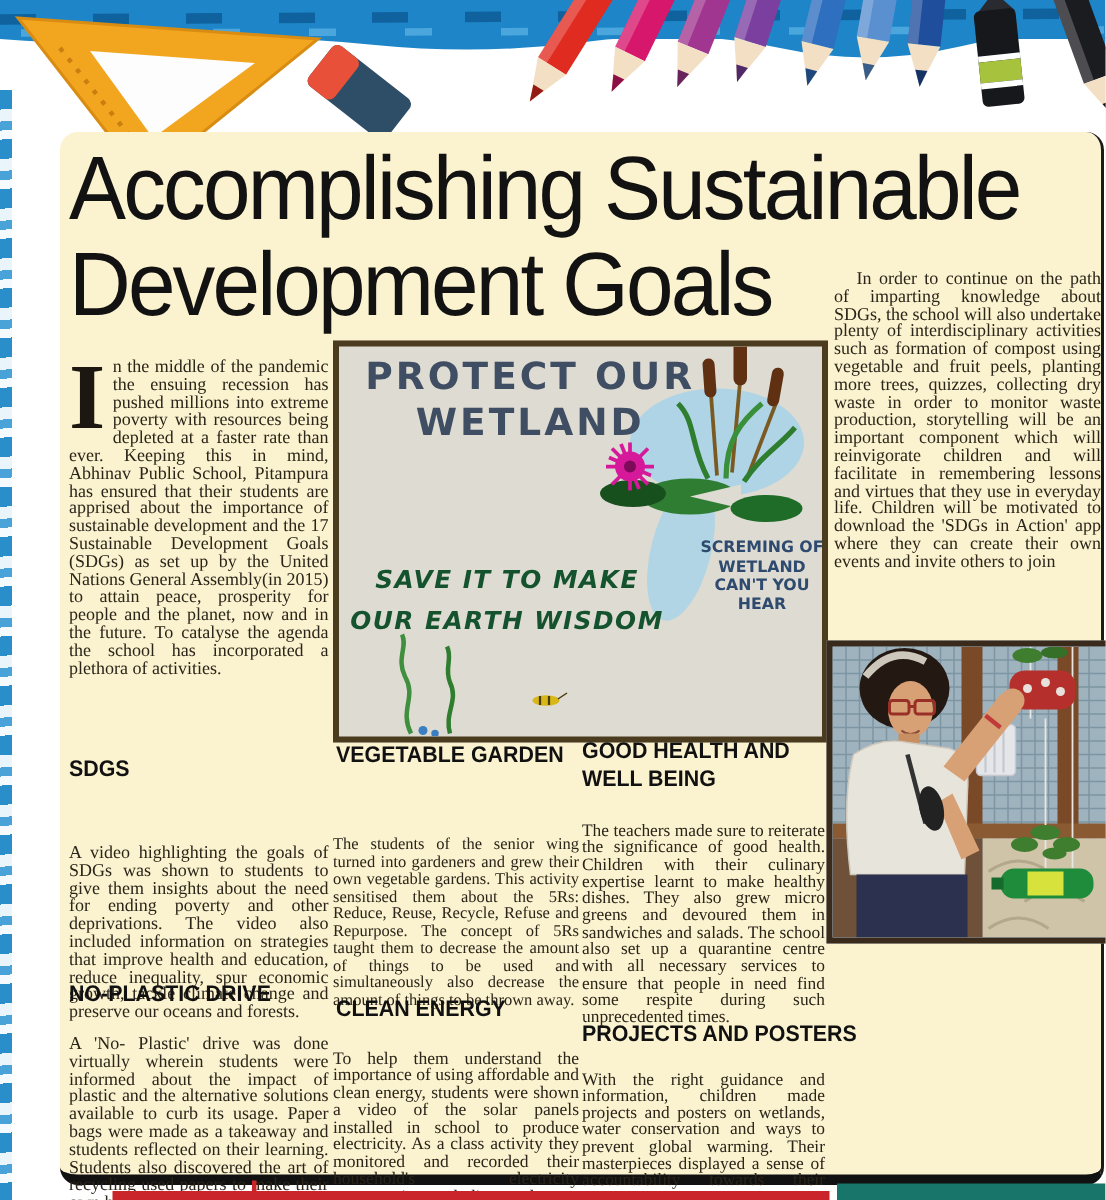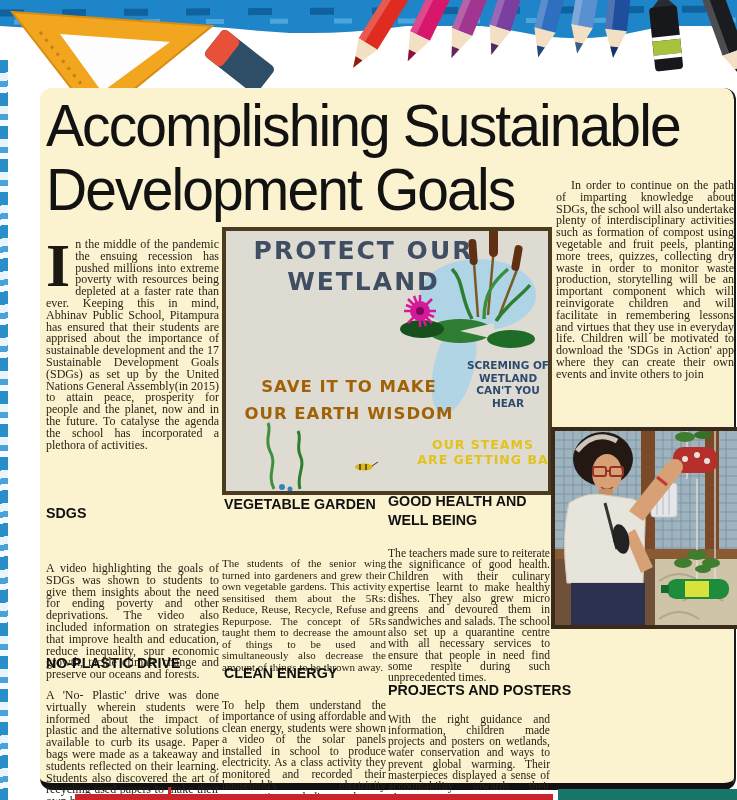--- a/index.html
+++ b/index.html
@@ -76,23 +76,23 @@
   
   .poster{
     left:182px;top:139px;width:330px;height:268px;
     background:#dedbd2;border:4px solid #4b3c1f;box-sizing:border-box;
     overflow:hidden;
   }
   .poster .ptxt{
     position:absolute;font-family:"DejaVu Sans", sans-serif;font-weight:700;
     text-align:center;
   }
-  .p-title  {left:20px; top:4px;  width:235px;font-size:25px;line-height:31px;color:#3f4e63;letter-spacing:2px;}
+  .p-title  {left:10px; top:4px;  width:235px;font-size:25px;line-height:31px;color:#3f4e63;letter-spacing:2px;}
   .p-slog1  {left:-4px; top:82px; width:195px;font-size:18px;line-height:26px;color:#e0861c;letter-spacing:1px;}
-  .p-slog2  {left:13px;  top:142px;width:220px;font-size:16.5px;line-height:27px;color:#a16207;letter-spacing:1px;}
+  .p-slog2  {left:2px;  top:142px;width:220px;font-size:16.5px;line-height:27px;color:#14532d;letter-spacing:1px;font-style:italic;}
   .p-slog3  {left:240px;top:128px;width:84px; font-size:10.5px;line-height:12.5px;color:#2e4a6e;}
   .p-slog4  {left:188px;top:206px;width:138px;font-size:12.5px;line-height:15px;color:#e3c21f;letter-spacing:1px;}
   .poster svg{position:absolute;left:0;top:0;}
 
   
   .photo{
     left:511px;top:339px;width:183px;height:194px;
     border:4px solid #3a2a1c;box-sizing:content-box;
     background:#9fb3bf;overflow:hidden;
   }
@@ -206,21 +206,20 @@
       <circle cx="64" cy="258" r="2.5" fill="#3a7fc1"></circle>
 
       <ellipse cx="138" cy="236" rx="9" ry="3.5" fill="#d8b818"></ellipse>
       <line x1="134" y1="233" x2="134" y2="239" stroke="#4a3a10" stroke-width="1.5"></line>
       <line x1="140" y1="233" x2="140" y2="239" stroke="#4a3a10" stroke-width="1.5"></line>
       <line x1="146" y1="235" x2="152" y2="231" stroke="#4a3a10" stroke-width="1"></line>
     </svg>
     <div class="ptxt p-title">PROTECT OUR WETLAND</div>
     <div class="ptxt p-slog2">SAVE IT TO MAKE OUR EARTH WISDOM</div>
     <div class="ptxt p-slog3">SCREMING OF WETLAND CAN'T YOU HEAR</div>
-    <div class="ptxt p-slog4">OUR STEAMS ARE GETTING BA</div>
   </div>
 
   <div class="abs sec-head h-vg">VEGETABLE GARDEN</div>
   <p class="abs body-text p-vg">The students of the senior wing turned into gardeners and grew their own vegetable gardens. This activity sensitised them about the 5Rs: Reduce, Reuse, Recycle, Refuse and Repurpose. The concept of 5Rs taught them to decrease the amount of things to be used and simultaneously also decrease the amount of things to be thrown away.</p>
 
   <div class="abs sec-head h-ce">CLEAN ENERGY</div>
   <p class="abs body-text p-ce">To help them understand the importance of using affordable and clean energy, students were shown a video of the solar panels installed in school to produce electricity. As a class activity they monitored and recorded their household's electricity consumption and discussed ways to reduce it.</p>
 
   <div class="abs sec-head wrap h-gh">GOOD HEALTH AND WELL BEING</div>
   <p class="abs body-text p-gh">The teachers made sure to reiterate the significance of good health. Children with their culinary expertise learnt to make healthy dishes. They also grew micro greens and devoured them in sandwiches and salads. The school also set up a quarantine centre with all necessary services to ensure that people in need find some respite during such unprecedented times.</p>

